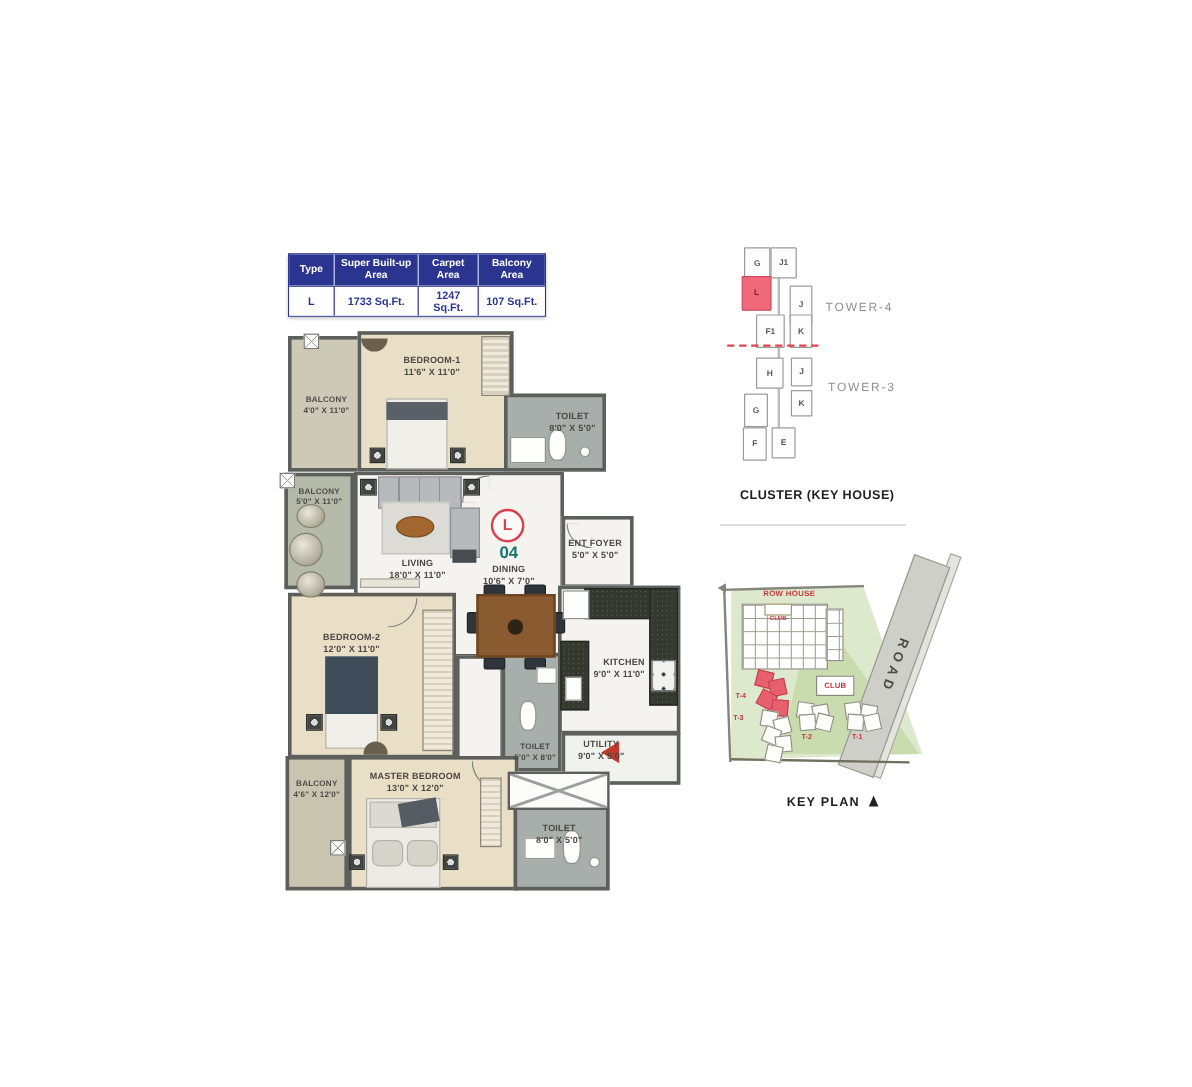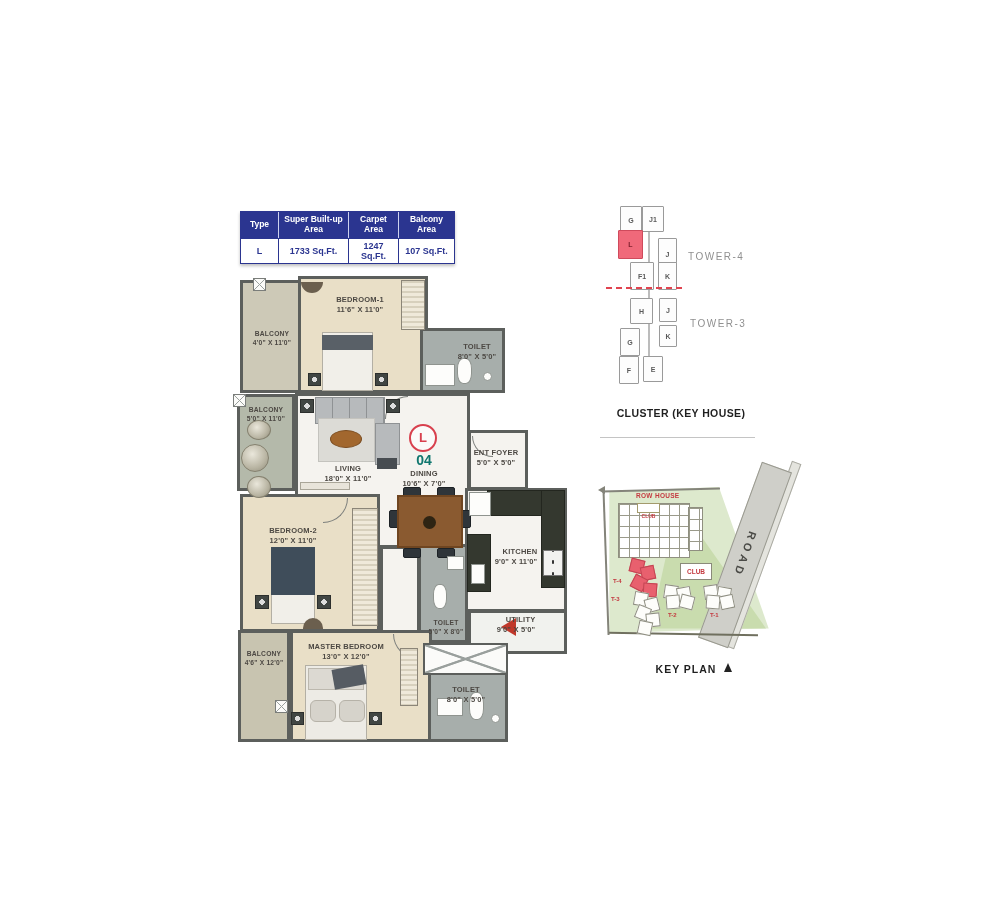--- a/index.html
+++ b/index.html
@@ -216,21 +216,21 @@
       <span>5'0" X 5'0"</span></div>
     <div class="lbl" style="left:291px;top:289px;text-align:right;">
       <span>KITCHEN</span><br>
       <span>9'0" X 11'0"</span></div>
     <div class="lbl" style="left:68px;top:268px;">
       <span>BEDROOM-2</span><br>
       <span>12'0" X 11'0"</span></div>
     <div class="lbl" style="left:221px;top:360px;font-size:6.7px;">
       <span>TOILET</span><br>
       <span>5'0" X 8'0"</span></div>
-    <div class="lbl" style="left:291px;top:357px;text-align:right;">
+    <div class="lbl" style="left:276px;top:357px;">
       <span>UTILITY</span><br>
       <span>9'0" X 5'0"</span></div>
     <div class="lbl" style="left:121px;top:384px;">
       <span>MASTER BEDROOM</span><br>
       <span>13'0" X 12'0"</span></div>
     <div class="lbl" style="left:39px;top:391px;font-size:6.7px;">
       <span>BALCONY</span><br>
       <span>4'6" X 12'0"</span></div>
     <div class="lbl" style="left:241px;top:427px;">
       <span>TOILET</span><br>

